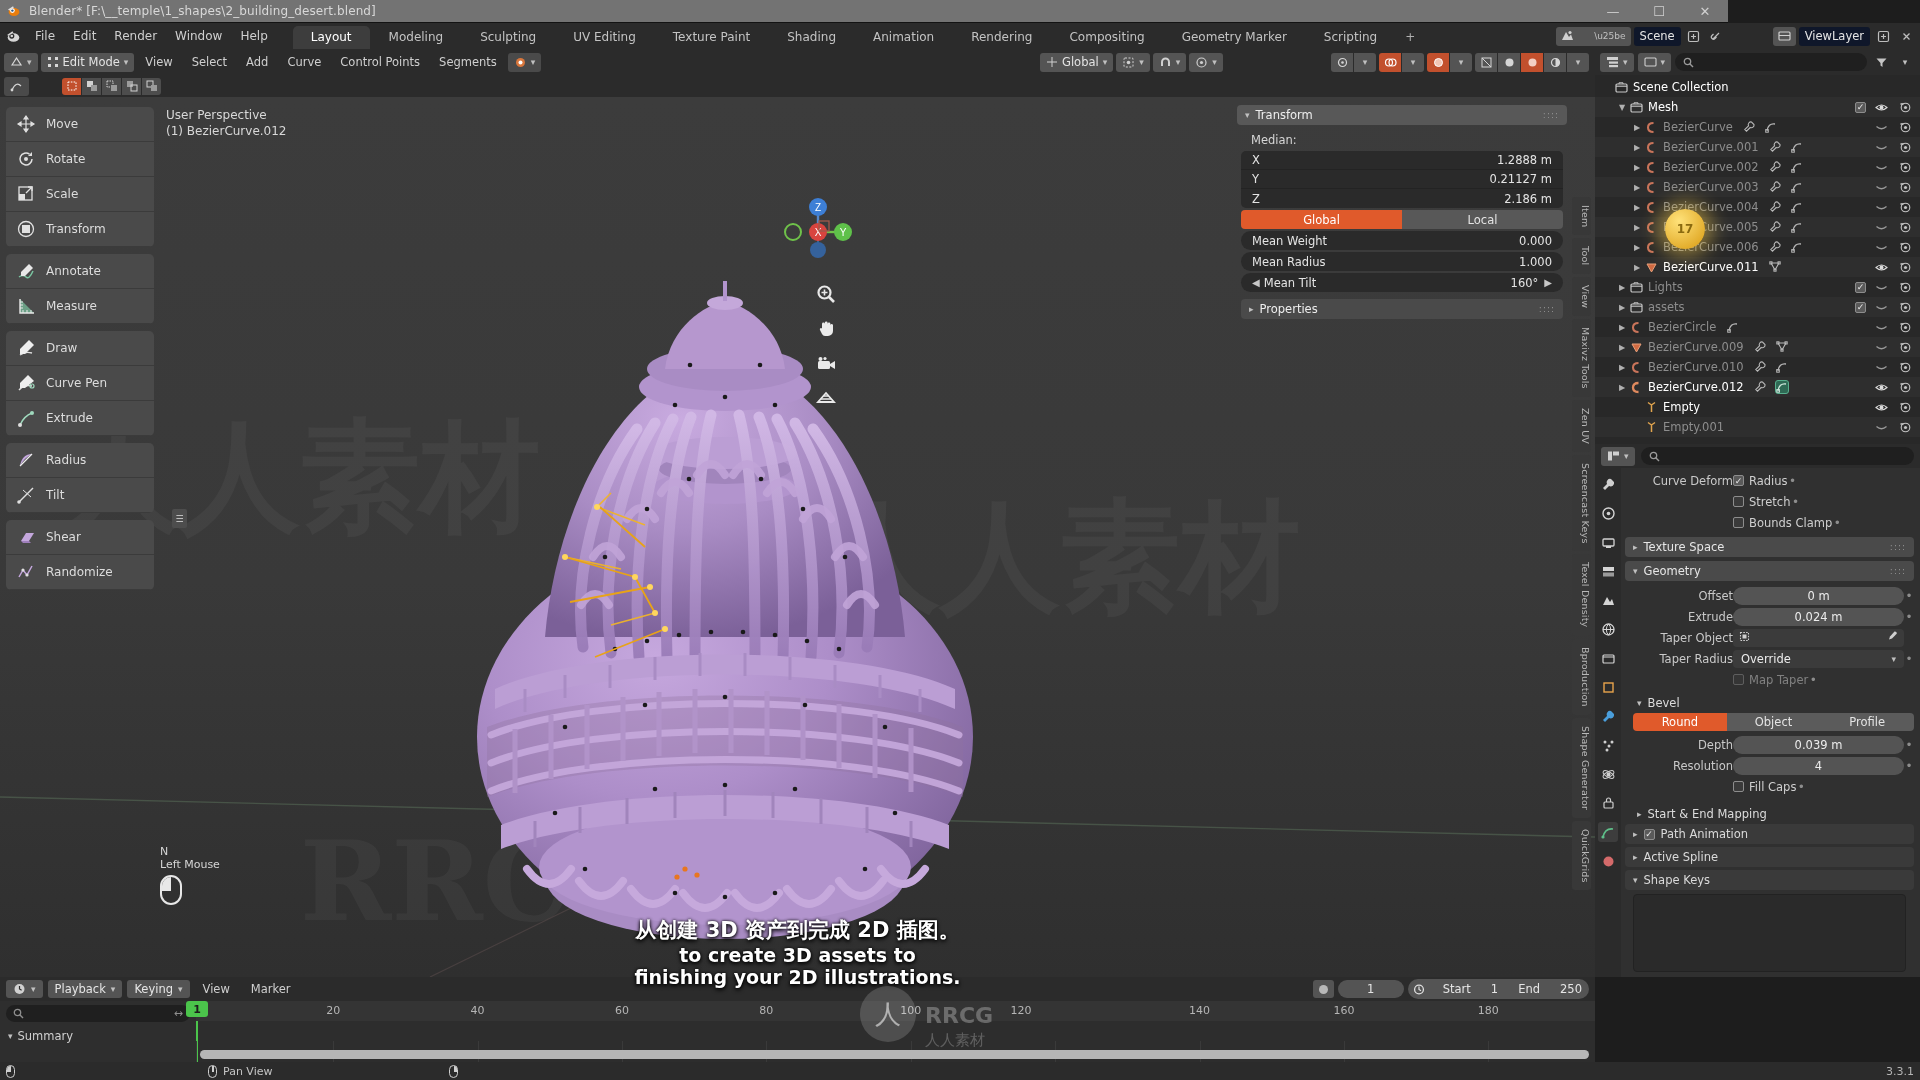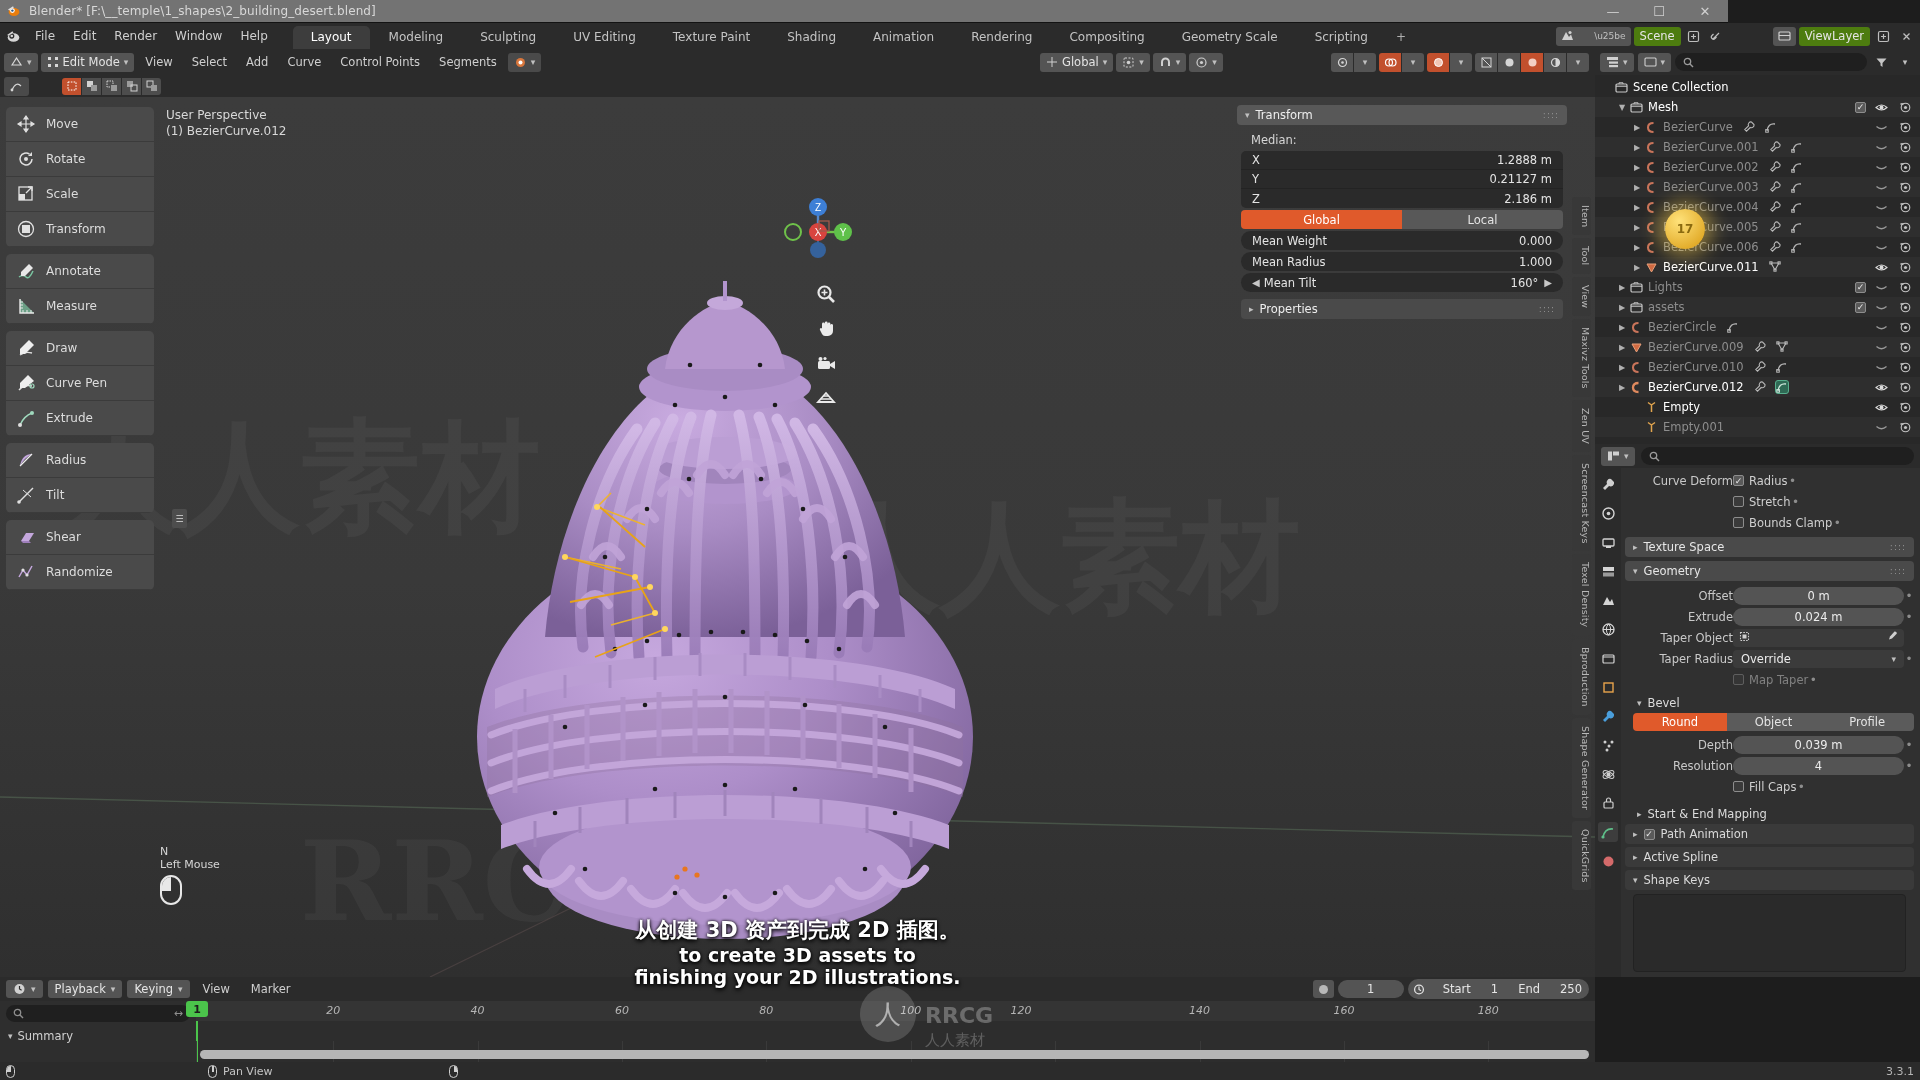--- a/index.html
+++ b/index.html
@@ -39,21 +39,21 @@
     border-radius: 5px 5px 0 0; margin-right: 1px; background: transparent;
   }
   .ws-tab.active { background: #3d3d3d; color: #ffffff; }
   .ws-tab.plus { padding: 0 9px; color: #b0b0b0; }
 
   .topbar-right { position: absolute; right: 4px; bottom: 1px; display: flex; align-items: center; height: 24px; gap: 3px; }
   .tb-widget {
     height: 19px; background: #545454; border-radius: 3px; display: flex; align-items: center;
     padding: 0 5px; font-size: 11.5px; color: #e0e0e0; gap: 20px; margin-left: 43px;
   }
-  .tb-field { background: #4d7c0f; border-radius: 3px; height: 19px; display:flex; align-items:center; padding: 0 6px; font-size: 11.5px; }
+  .tb-field { background: #0f172a; border-radius: 3px; height: 19px; display:flex; align-items:center; padding: 0 6px; font-size: 11.5px; }
   .icobtn { width: 20px; height: 19px; display: flex; align-items: center; justify-content: center; }
 
   
   .view3d-header {
     position: absolute; top: 49px; left: 0; width: 1595px; height: 26px;
     background: #2b2b2b; display: flex; align-items: center; padding: 0 4px; gap: 3px;
   }
   .hdr-btn { height: 19px; background: #545454; border-radius: 3px; display: flex; align-items: center;
              padding: 0 6px; font-size: 11.5px; color: #e3e3e3; gap: 4px; }
   .hdr-menu { padding: 0 8px; height: 19px; line-height: 19px; font-size: 11.5px; color: #cfcfcf; border-radius: 3px; }
@@ -190,21 +190,21 @@
   .tl-right { margin-left: auto; display: flex; align-items: center; gap: 4px; }
   .tl-num { background: #545454; border-radius: 10px; height: 18px; width: 66px; display:flex;
             align-items:center; justify-content:center; font-size: 11.5px; }
   .tl-se { background: #545454; border-radius: 10px; height: 20px; display:flex; align-items:center; gap: 6px; }
   .tl-se span { padding: 0 7px; font-size: 11.5px; }
   .tl-body { position: relative; height: 61px; }
   .tl-sidebar { position: absolute; left: 0; top: 0; width: 196px; bottom: 0; background: #2e2e2e; }
   .tl-search { margin: 4px 6px; background: #1f1f1f; border-radius: 10px; height: 17px; display:flex;
                align-items:center; padding: 0 7px; font-size: 11px; color: #8e8e8e; gap: 5px; }
   .tl-summary { font-size: 11.5px; color: #d0d0d0; padding: 3px 0 0 8px; display:flex; align-items:center; gap:5px; }
-  .tl-ruler { position: absolute; left: 196px; right: 0; top: 0; height: 20px; background: #343434; font-style: italic; }
+  .tl-ruler { position: absolute; left: 196px; right: 0; top: 0; height: 20px; background: #343434; }
   .tl-tick { position: absolute; top: 3px; font-size: 11px; color: #b5b5b5; transform: translateX(-50%); }
   .tl-tickline { position: absolute; top: 20px; width: 1px; background: #3a3a3a; }
   .tl-track { position: absolute; left: 196px; right: 0; top: 20px; bottom: 0; background: #2d2d2d; }
   .playhead { position: absolute; top: 0; width: 2px; background: #4bc44b; bottom: 0; }
   .playhead-lab { position: absolute; top: 1px; left: -10px; width: 22px; height: 16px; background: #4bc44b;
                   border-radius: 3px; color: #1c1c1c; font-size: 11px; display:flex; align-items:center;
                   justify-content:center; font-weight: bold; }
   .tl-scroll { position: absolute; left: 200px; right: 6px; bottom: 3px; height: 9px;
                background: #b6b6b6; border-radius: 5px; }
 
@@ -269,21 +269,21 @@
     <div class="ws-tabs">
       <div class="ws-tab active">Layout</div>
       <div class="ws-tab">Modeling</div>
       <div class="ws-tab">Sculpting</div>
       <div class="ws-tab">UV Editing</div>
       <div class="ws-tab">Texture Paint</div>
       <div class="ws-tab">Shading</div>
       <div class="ws-tab">Animation</div>
       <div class="ws-tab">Rendering</div>
       <div class="ws-tab">Compositing</div>
-      <div class="ws-tab">Geometry Scale</div>
+      <div class="ws-tab">Geometry Marker</div>
       <div class="ws-tab">Scripting</div>
       <div class="ws-tab plus">+</div>
     </div>
     <div class="topbar-right">
       <div class="tb-widget">
         <svg width="13" height="12" viewBox="0 0 13 12">
             <path d="M1 10 L5 2 L8 7 L10 4.5 L12 10Z" fill="#cfcfcf"></path>
             <circle cx="9" cy="2.5" r="1.6" fill="#cfcfcf"></circle>
           </svg>
         <span class="chev">\u25be</span>

